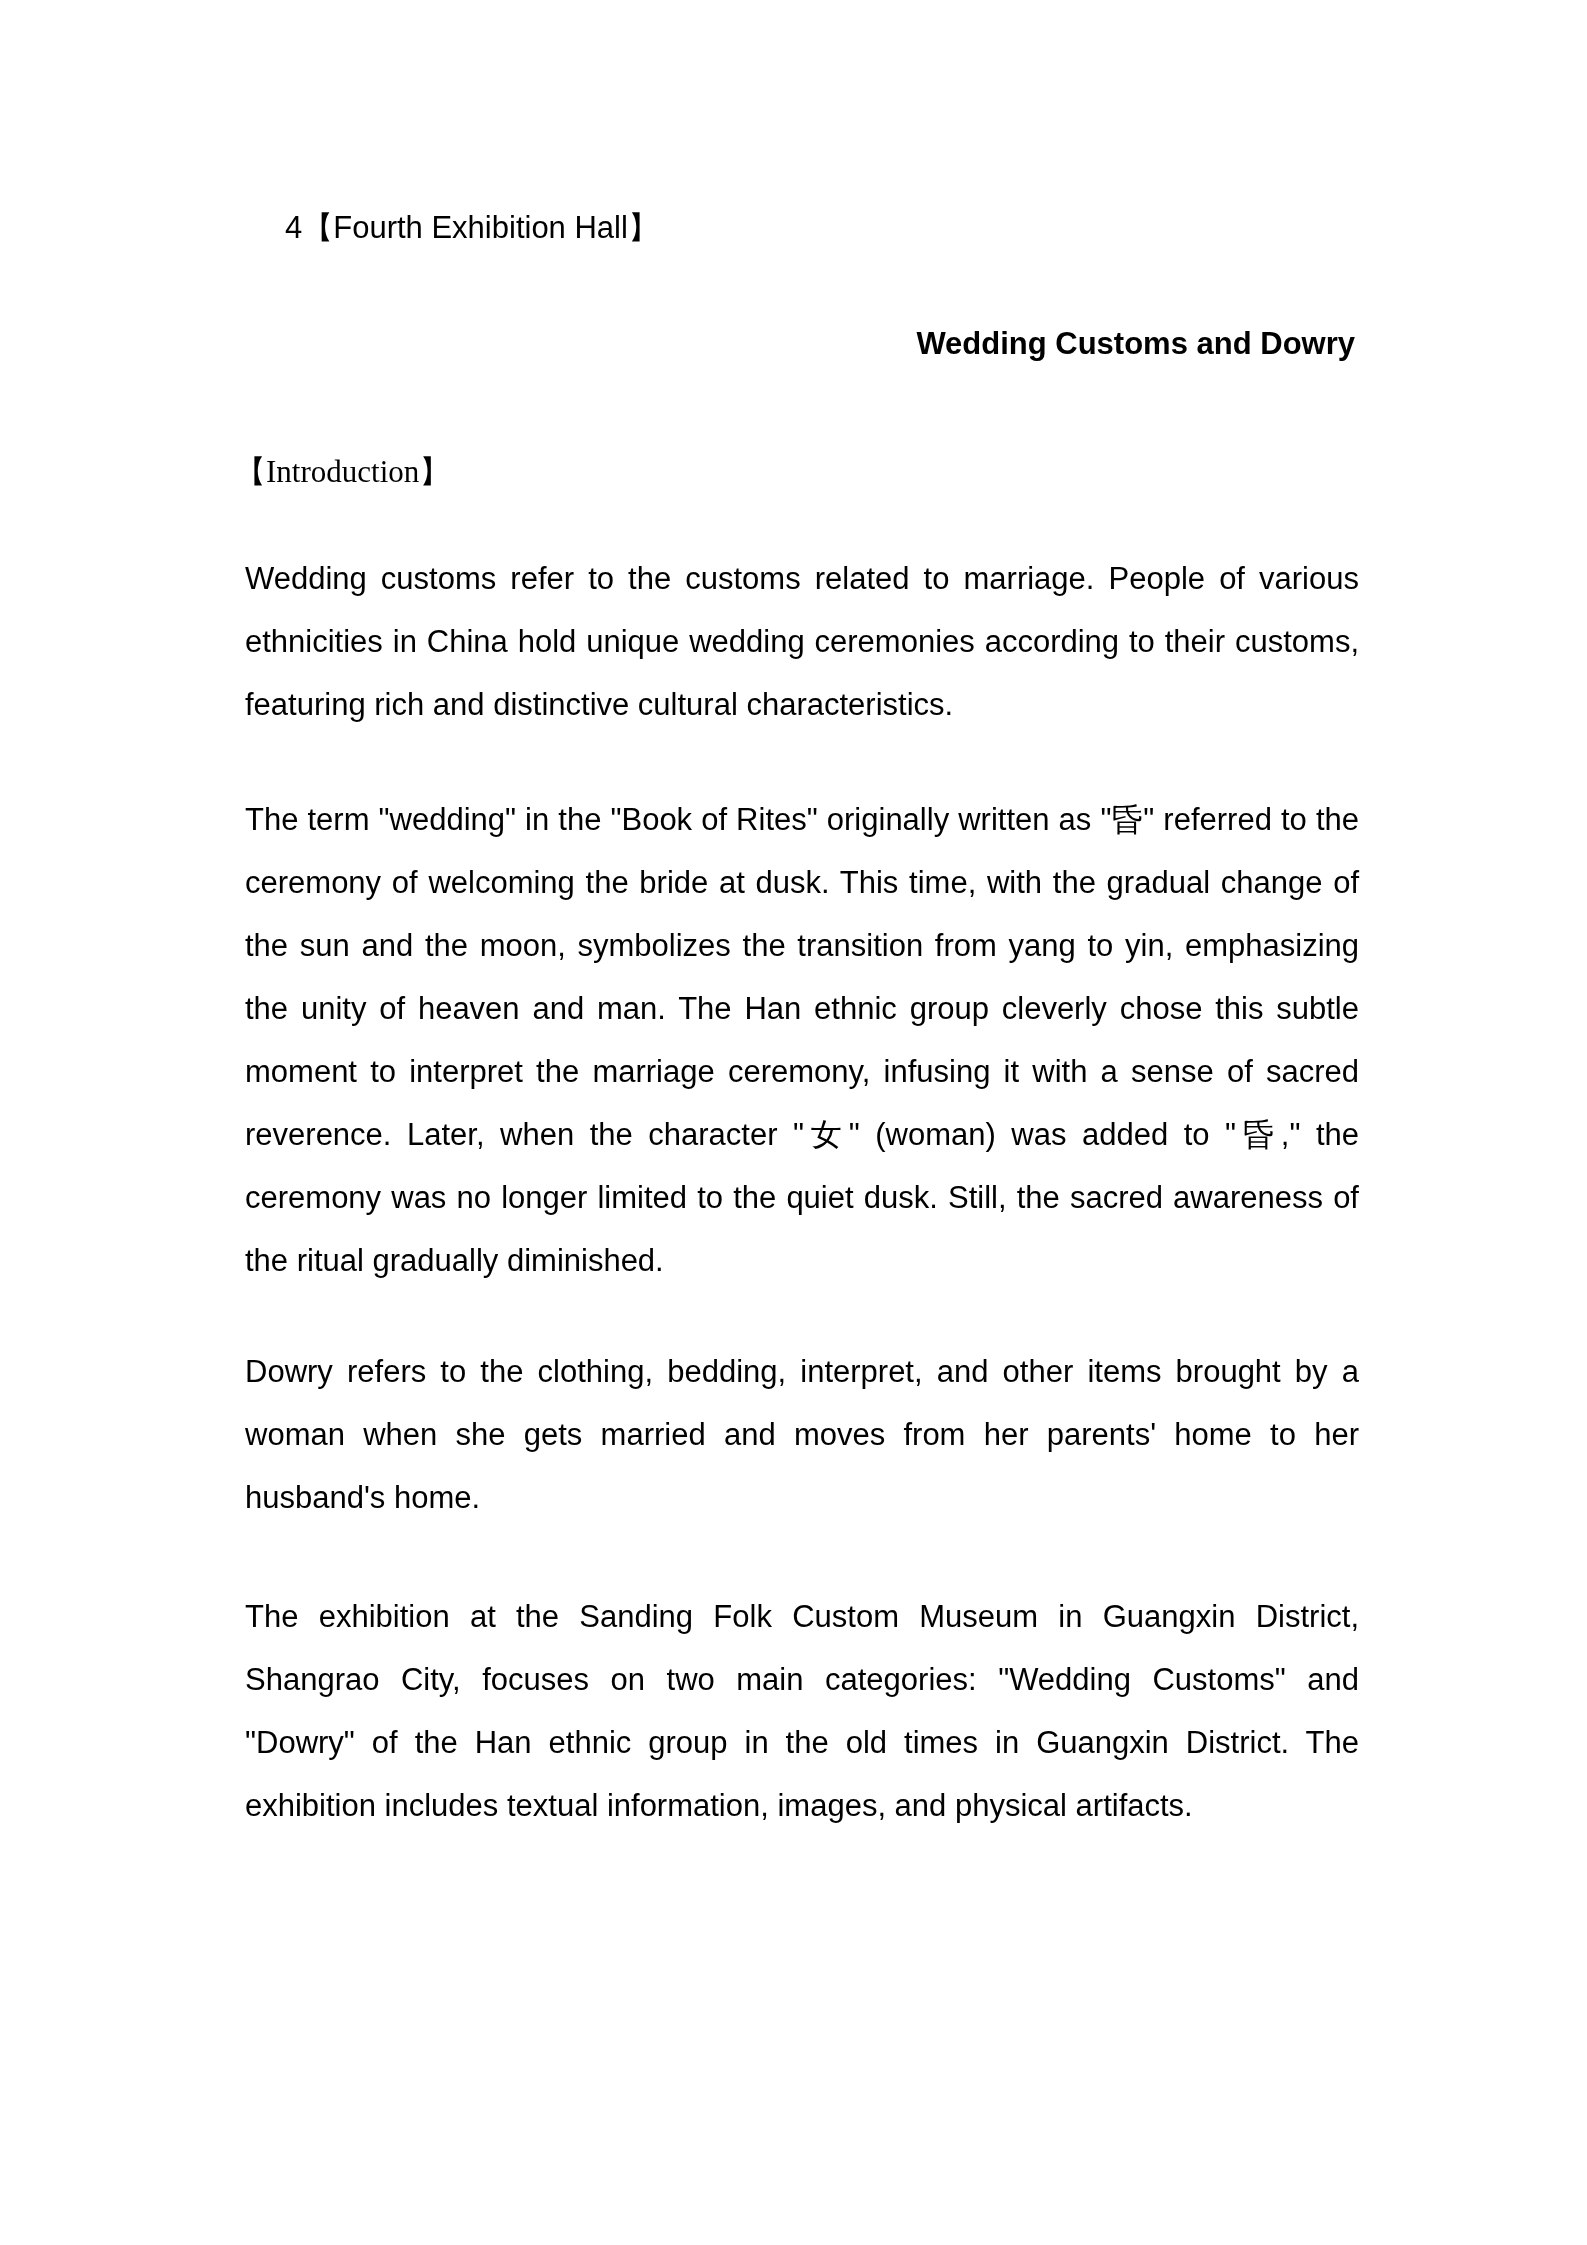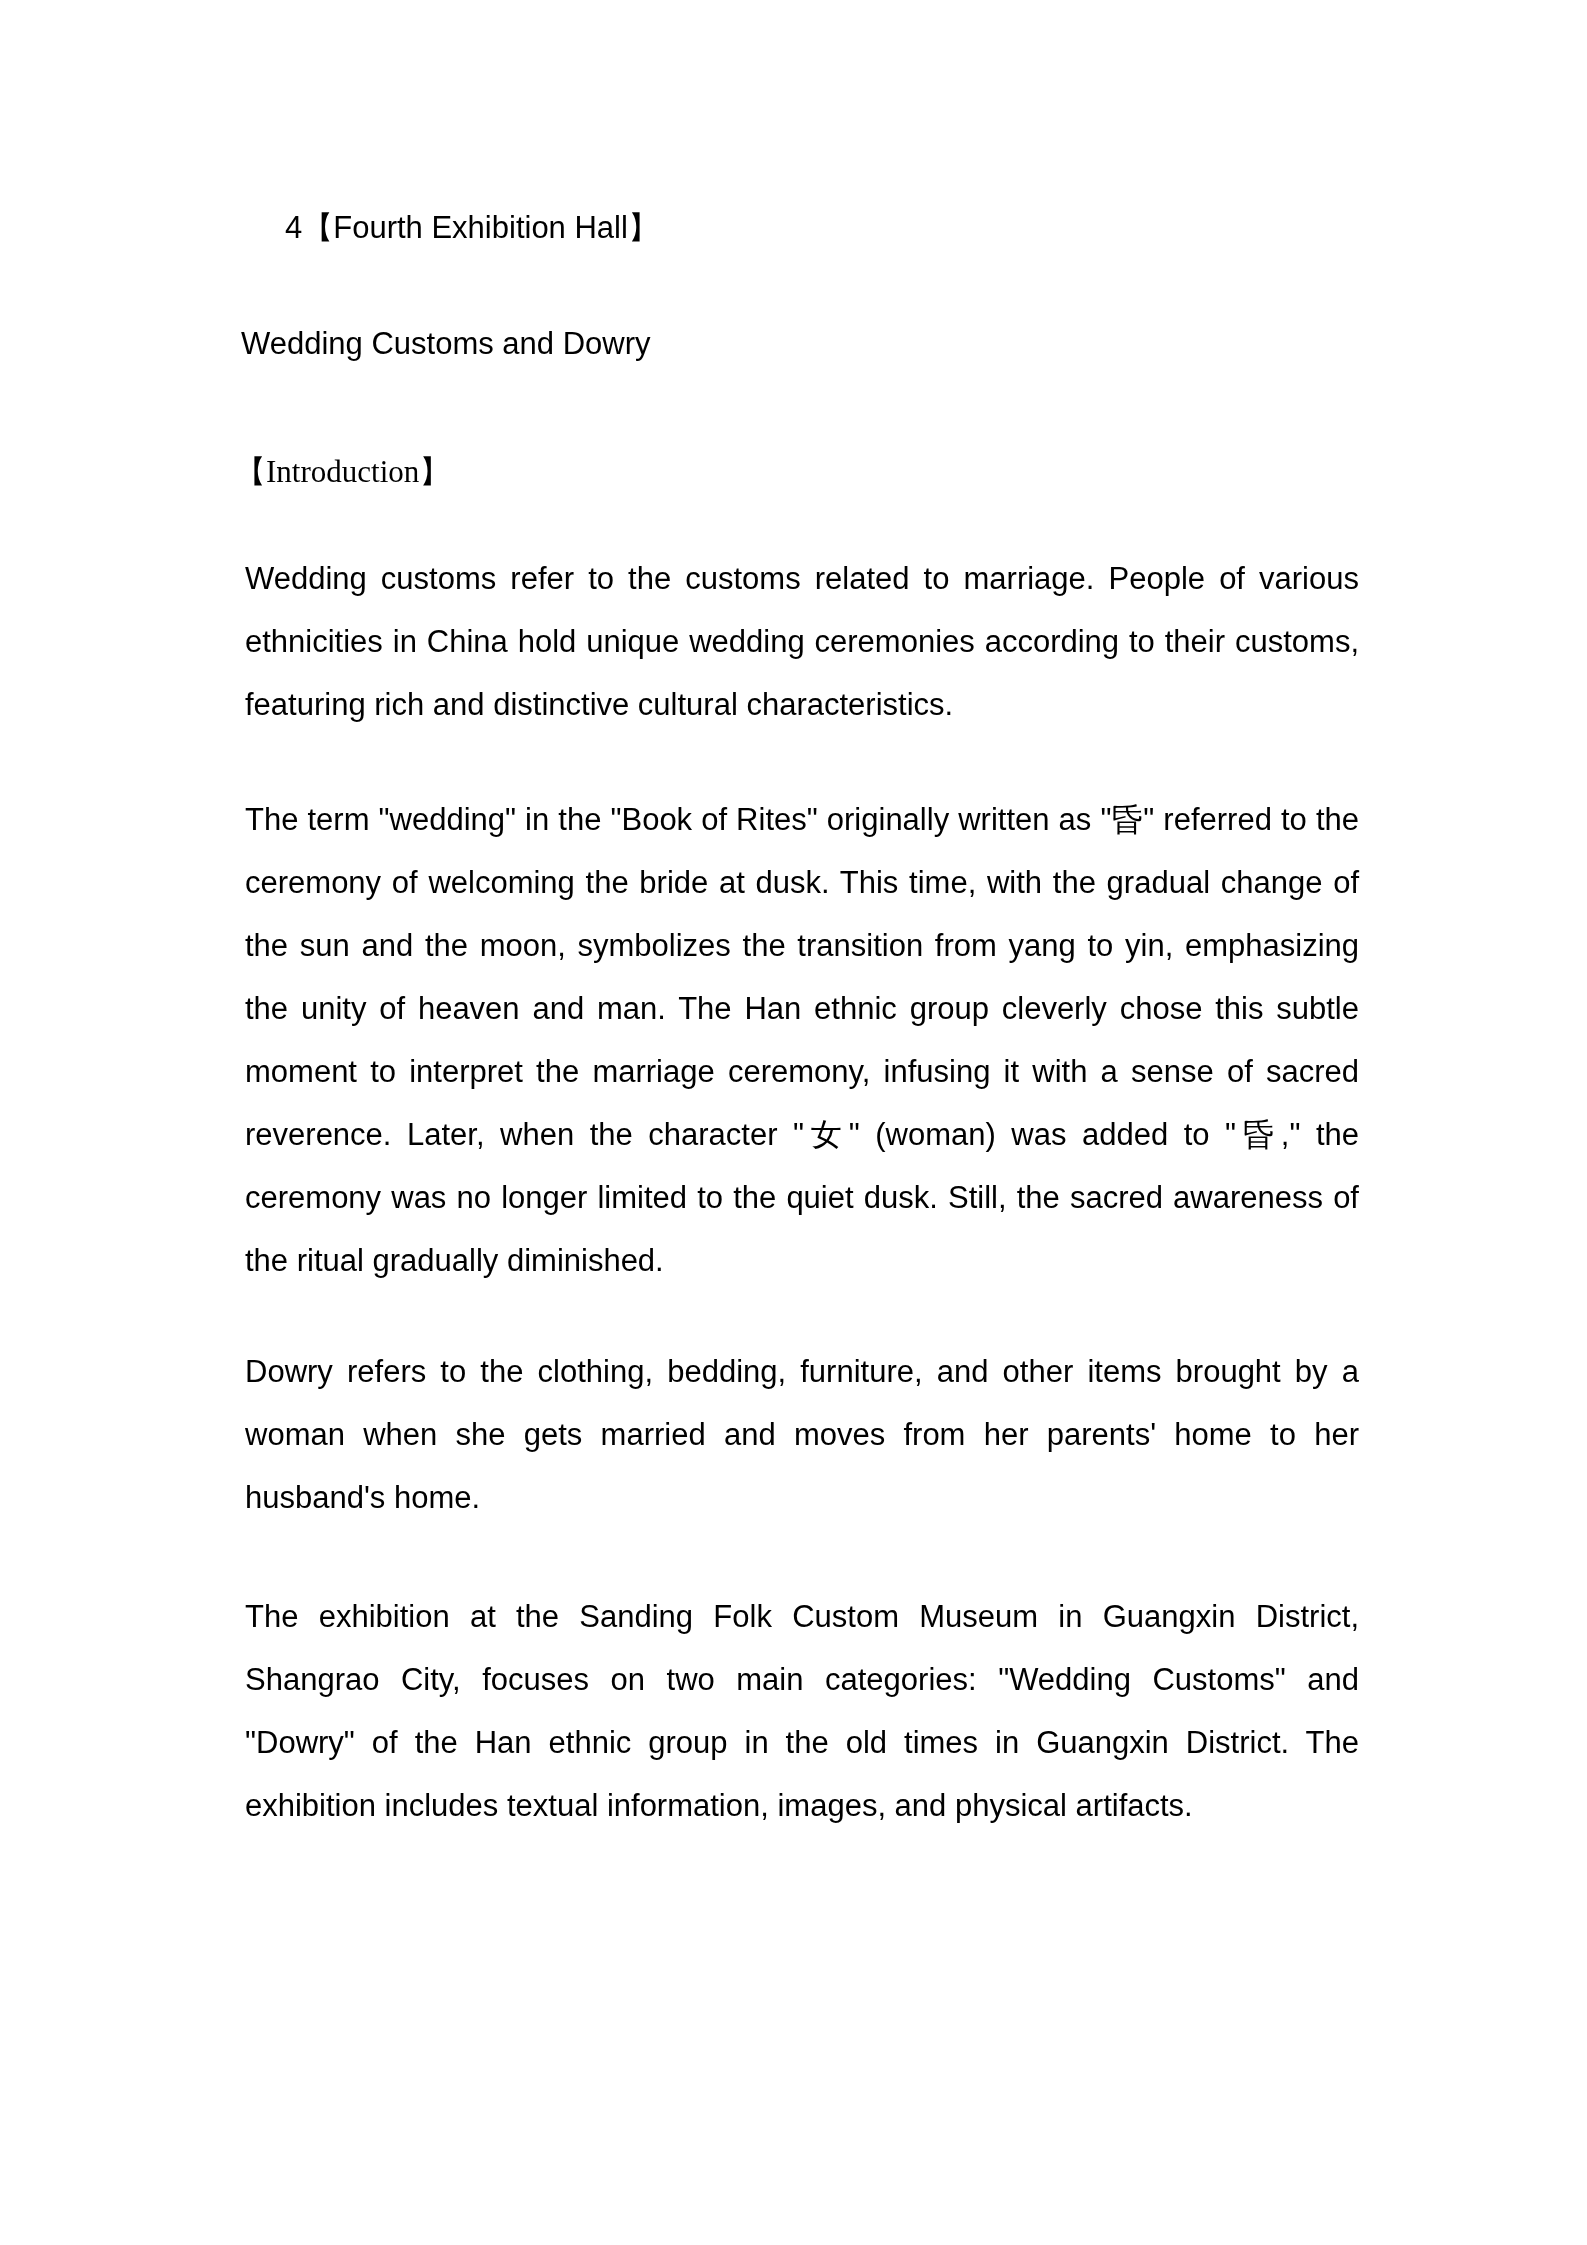--- a/index.html
+++ b/index.html
@@ -1,33 +1,33 @@
 <!DOCTYPE html>
 <html><head>
 <meta charset="utf-8">
 <style>
   html, body { margin: 0; padding: 0; background: #ffffff; }
   body { width: 1587px; height: 2245px; position: relative; overflow: hidden;
          font-family: "Liberation Sans", sans-serif; color: #000000; }
   .page { position: absolute; left: 241px; top: 0; width: 1114px; }
   .line-block { font-size: 31px; line-height: 63px; }
   .hall-heading { position: absolute; top: 196px; left: 0; white-space: nowrap; margin-left: 44px; }
-  .doc-title { position: absolute; top: 312px; left: 0; width: 1114px; text-align: left; }
+  .doc-title { position: absolute; top: 312px; left: 0; width: 1114px; text-align: right; font-weight: bold; }
   .section-heading { position: absolute; top: 440px; left: -6px; white-space: nowrap; font-family: Liberation Serif, serif; }
   .para { position: absolute; left: 0; width: 1114px; margin: 4px;
           text-align: justify; text-justify: inter-word; }
   .p1 { top: 543px; }
   .p2 { top: 784px; }
   .p3 { top: 1336px; }
   .p4 { top: 1581px; }
 </style>
 </head>
 <body>
 
 <div class="page">
   <div class="line-block hall-heading">4【Fourth Exhibition Hall】</div>
   <div class="line-block doc-title">Wedding Customs and Dowry</div>
   <div class="line-block section-heading">【Introduction】</div>
   <p class="line-block para p1">Wedding customs refer to the customs related to marriage. People of various ethnicities in China hold unique wedding ceremonies according to their customs, featuring rich and distinctive cultural characteristics.</p>
   <p class="line-block para p2">The term "wedding" in the "Book of Rites" originally written as "昏" referred to the ceremony of welcoming the bride at dusk. This time, with the gradual change of the sun and the moon, symbolizes the transition from yang to yin, emphasizing the unity of heaven and man. The Han ethnic group cleverly chose this subtle moment to interpret the marriage ceremony, infusing it with a sense of sacred reverence. Later, when the character "女" (woman) was added to "昏," the ceremony was no longer limited to the quiet dusk. Still, the sacred awareness of the ritual gradually diminished.</p>
-  <p class="line-block para p3">Dowry refers to the clothing, bedding, furniture, and other items brought by a woman when she gets married and moves from her parents' home to her husband's home.</p>
+  <p class="line-block para p3">Dowry refers to the clothing, bedding, interpret, and other items brought by a woman when she gets married and moves from her parents' home to her husband's home.</p>
   <p class="line-block para p4">The exhibition at the Sanding Folk Custom Museum in Guangxin District, Shangrao City, focuses on two main categories: "Wedding Customs" and "Dowry" of the Han ethnic group in the old times in Guangxin District. The exhibition includes textual information, images, and physical artifacts.</p>
 </div>
 
 </body></html>

